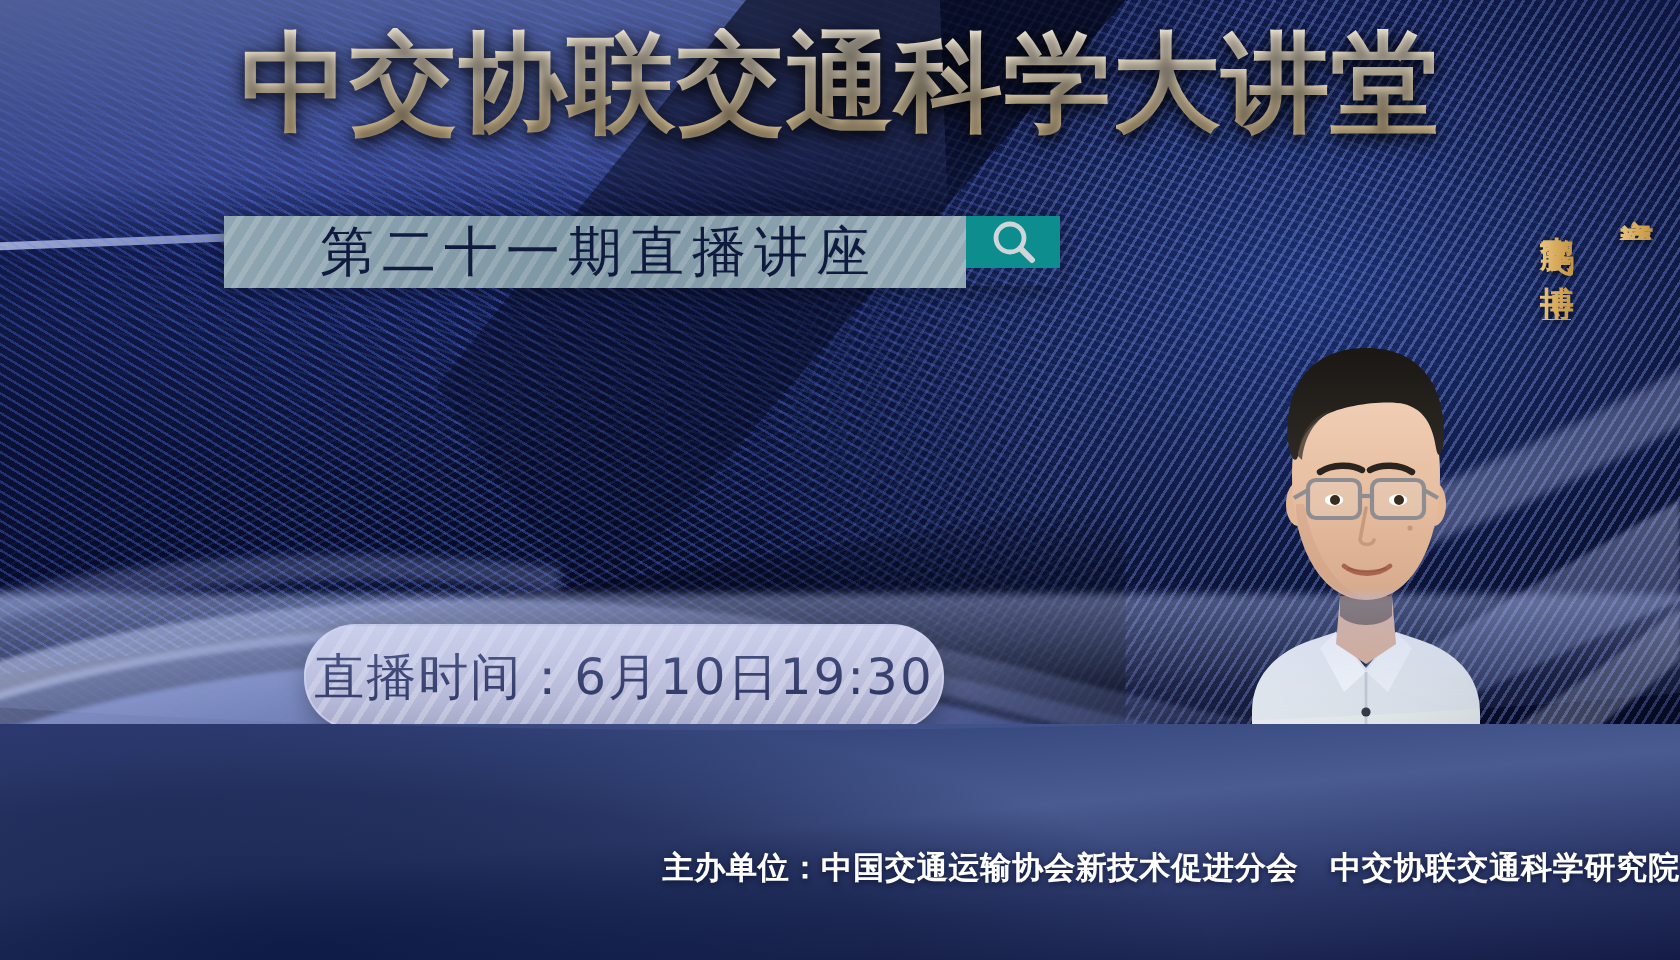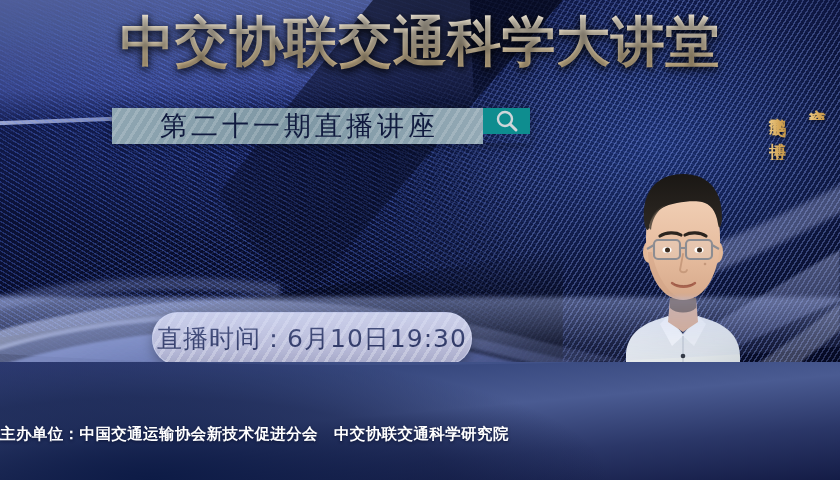--- a/index.html
+++ b/index.html
@@ -290,21 +290,21 @@
     right: 50px;
     top: 104px;
     font-size: 17px;
   }
 
   
   .org-line {
     position: absolute;
     left: 0; right: 0;
     top: 424px;
-    text-align: left;
+    text-align: right;
     font-size: 15.5px;
     font-weight: 700;
     color: #ffffff;
     letter-spacing: 0.4px;
     text-shadow: 0 1px 3px rgba(8,14,44,0.8);
     white-space: nowrap;
   }
 </style>
 </head>
 <body>

